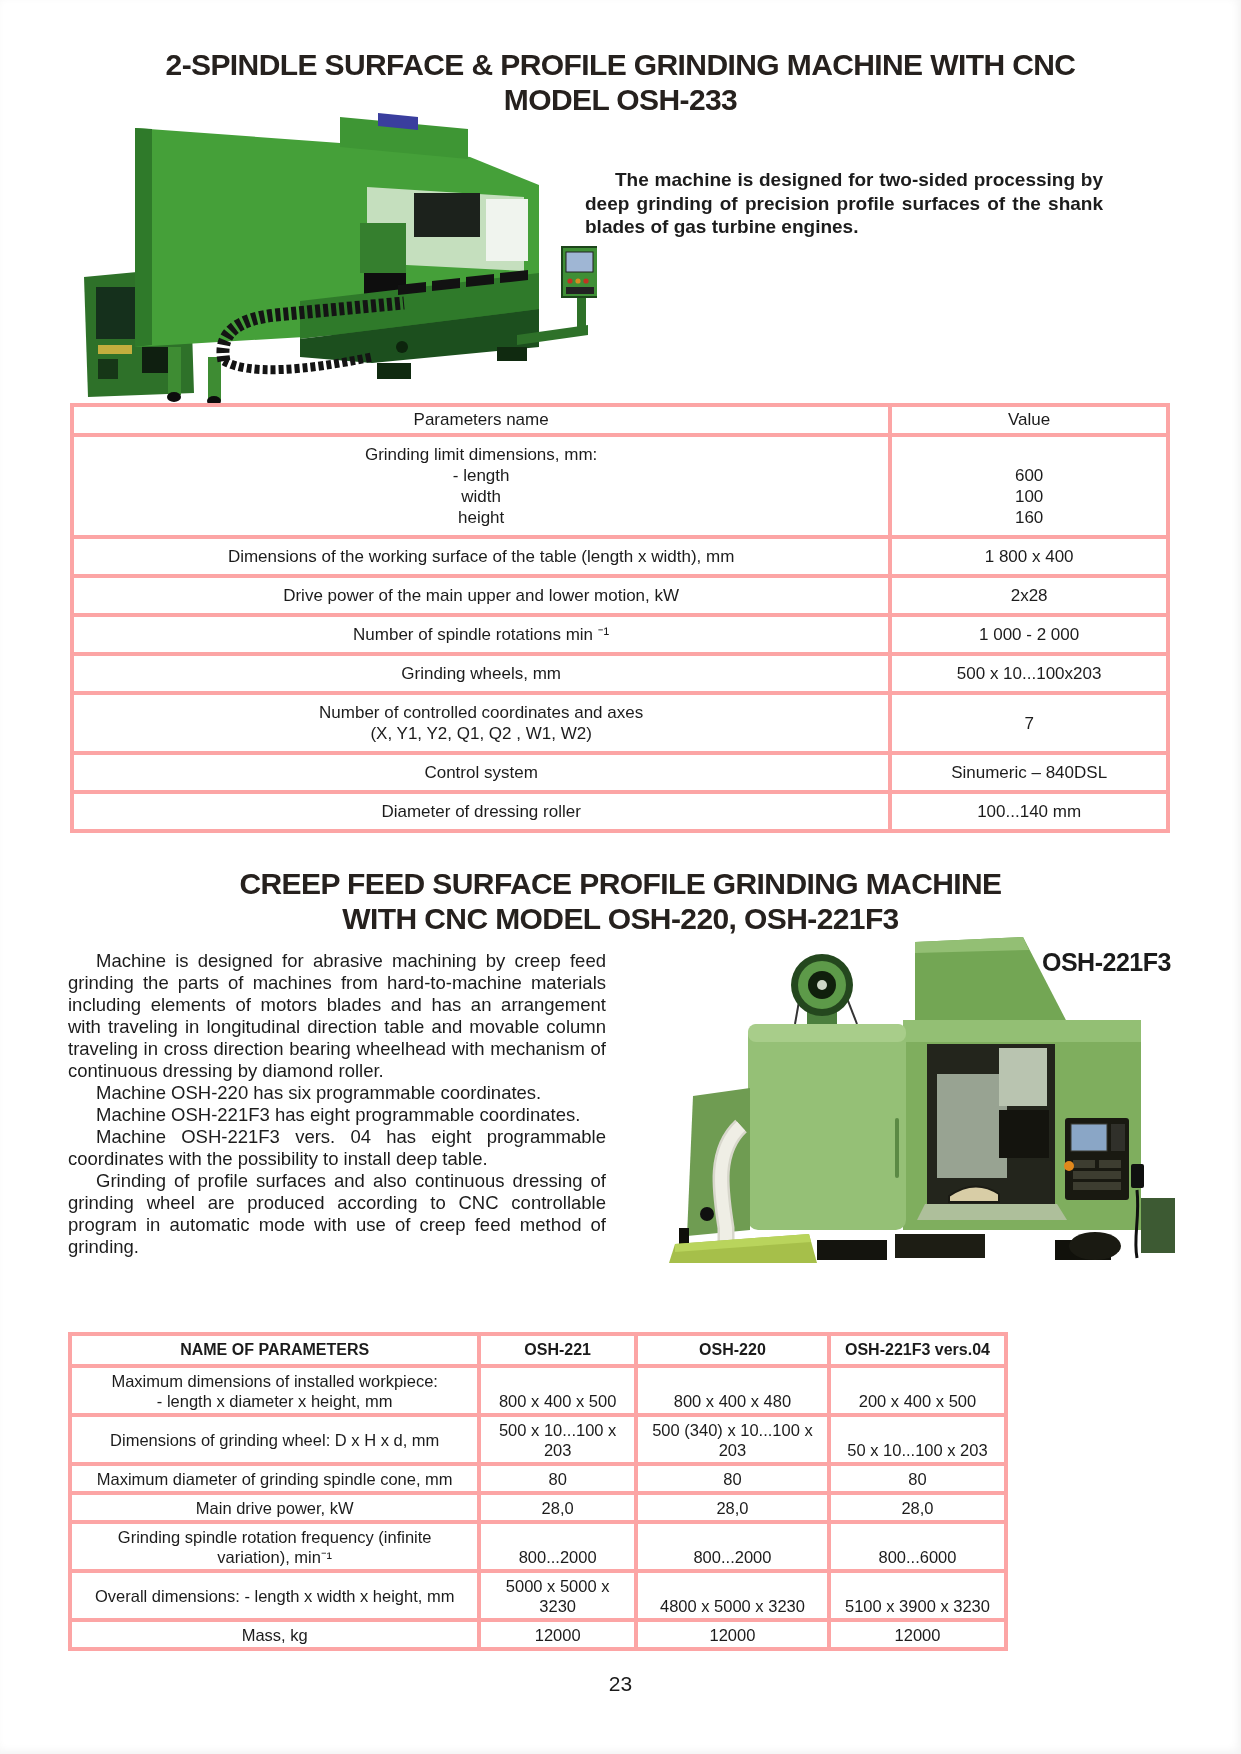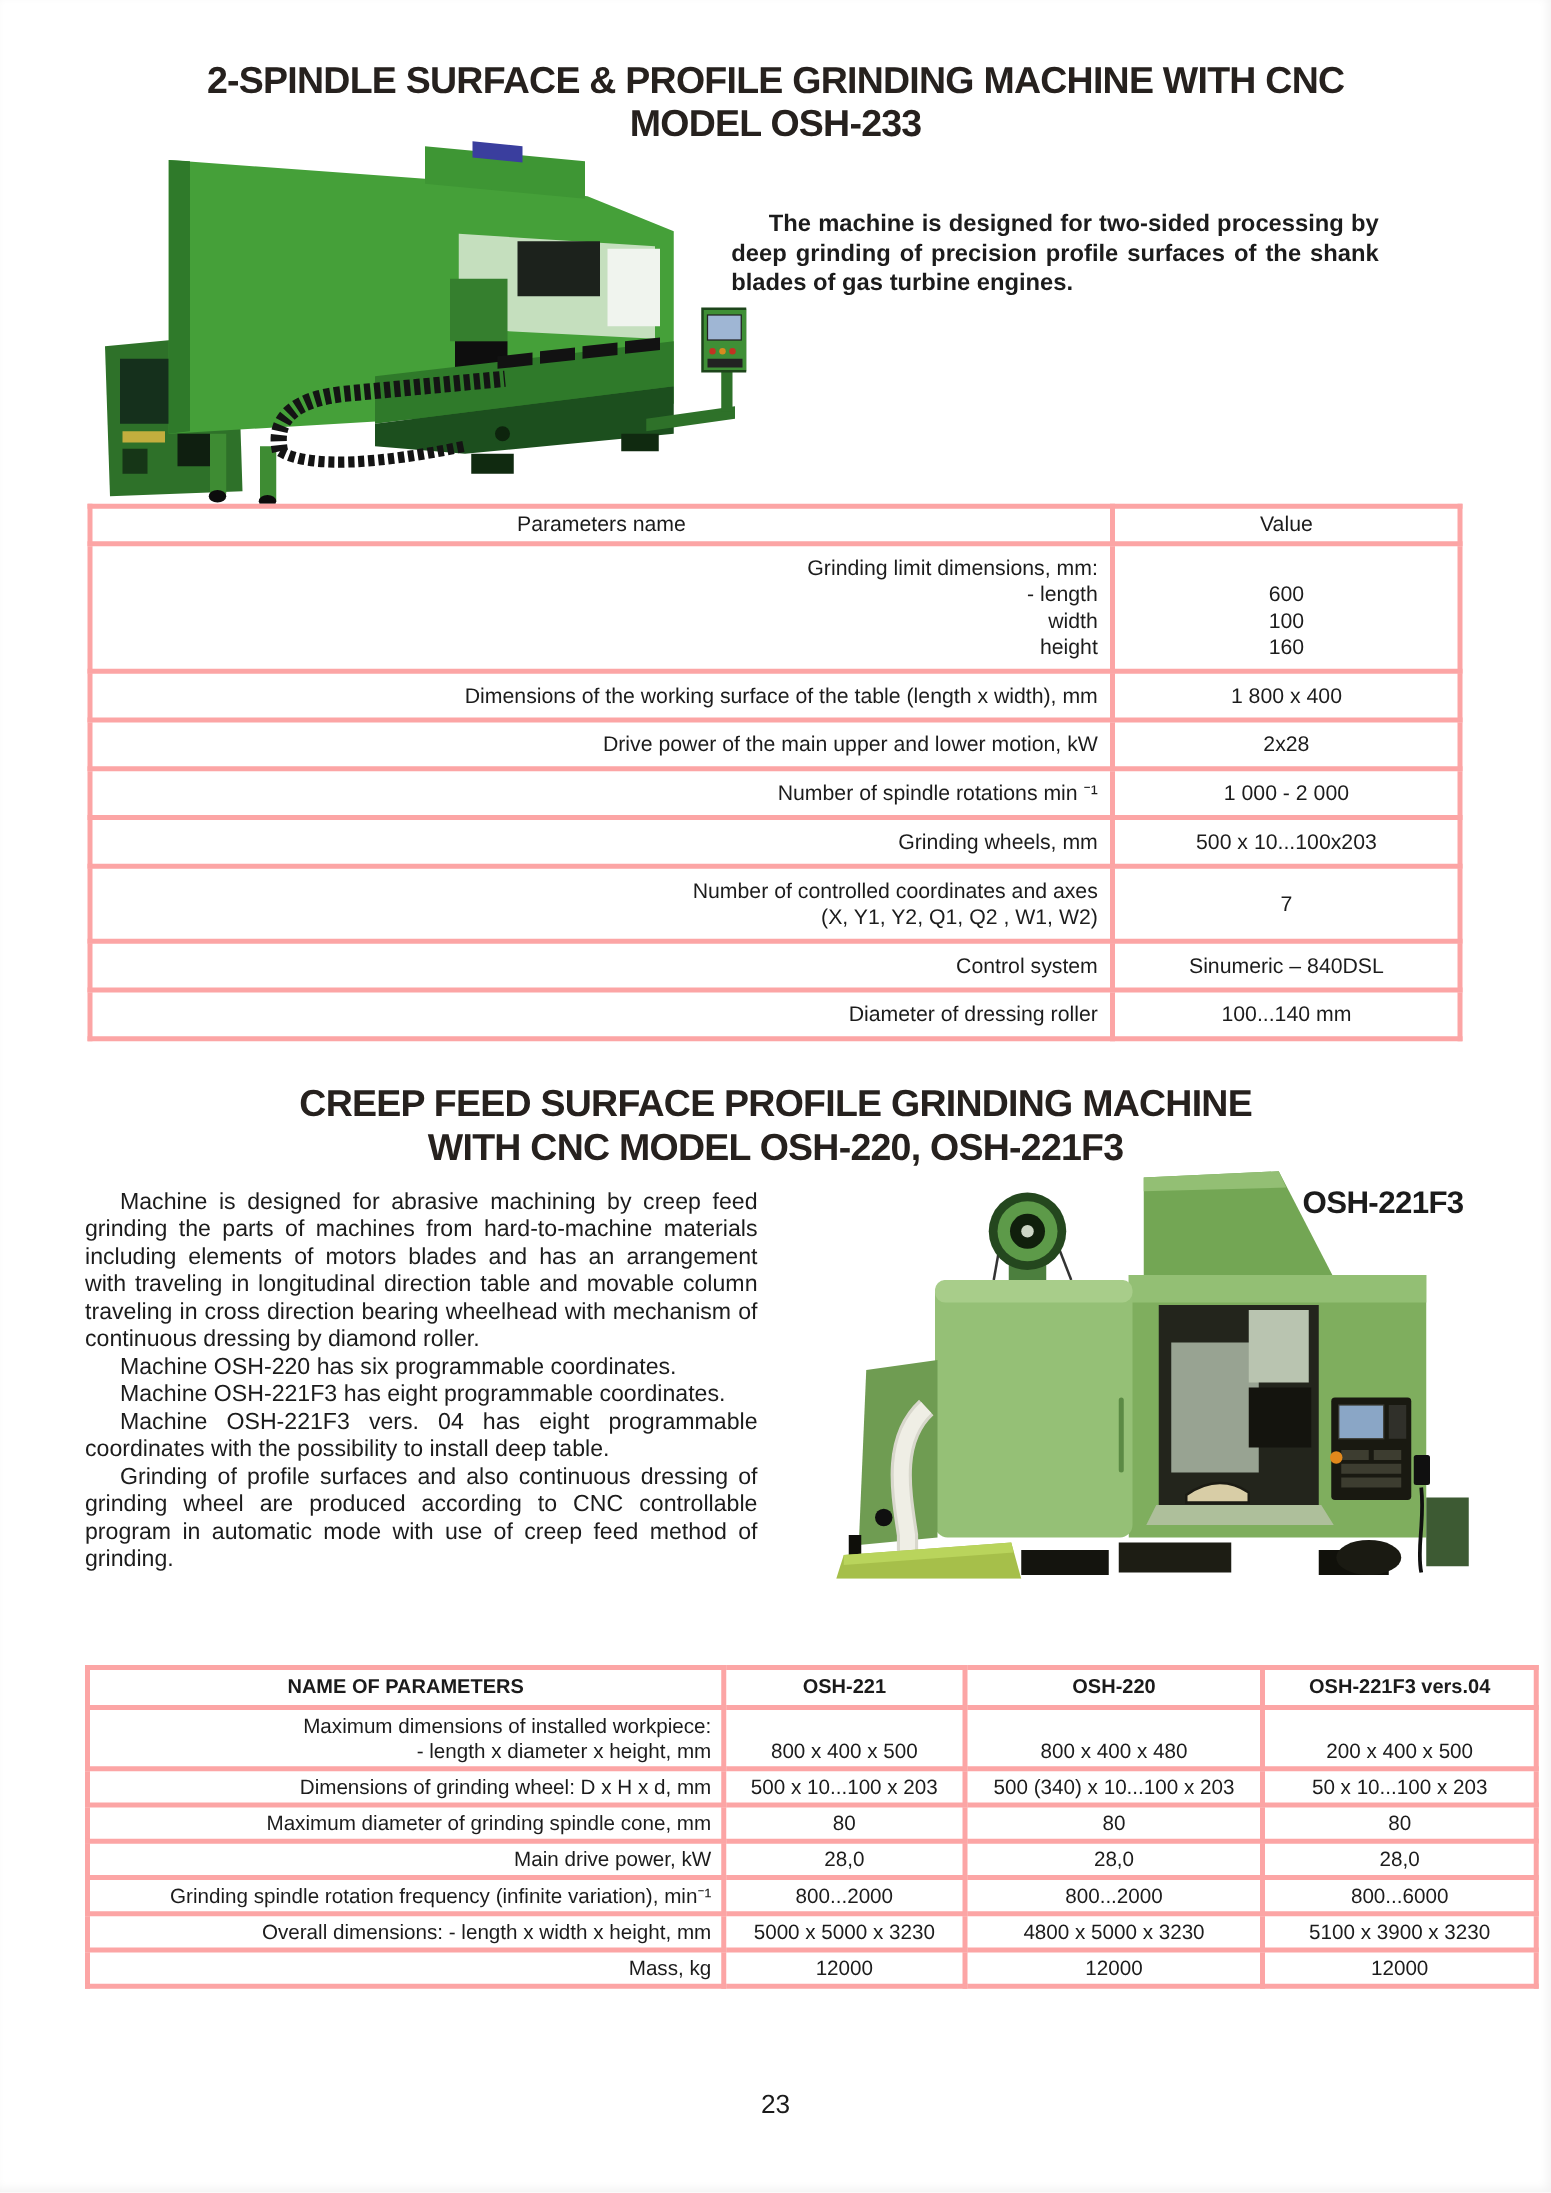--- a/index.html
+++ b/index.html
@@ -21,29 +21,29 @@
 
   .desc1{position:absolute;left:585px;top:168px;width:518px;margin:0;
          font-size:19px;line-height:23.5px;text-align:justify;text-indent:30px;font-weight:bold;}
 
   .paras{position:absolute;left:68px;top:950px;width:538px;}
   .paras p{margin:0;font-size:18.5px;line-height:22px;text-align:justify;text-indent:28px;}
 
   table{border-collapse:collapse;position:absolute;table-layout:fixed;background:#fff;}
   th,td{border:4px solid #fca5a5;}
   th{font-weight:normal;font-size:17px;padding:3px 4px;text-align:center;color:#1b1b1b;}
-  td.param{text-align:right;vertical-align:middle;}
+  td.param{text-align:center;vertical-align:middle;}
   td.val{text-align:center;vertical-align:middle;}
 
   .t1{left:70px;top:403px;width:1100px;}
   .t1 th:nth-child(1){width:75.2%;}
   .t1 th:nth-child(2){width:24.8%;}
   .t1 td{font-size:17px;line-height:21px;padding:7px 10px;}
 
-  .t2{left:68px;top:1332px;width:1163px;}
+  .t2{left:68px;top:1332px;width:940px;}
   .t2 th{font-weight:bold;font-size:16px;padding:5px 4px;}
   .t2 th:nth-child(1){width:44.7%;}
   .t2 th:nth-child(2){width:16.3%;}
   .t2 th:nth-child(3){width:20.4%;}
   .t2 th:nth-child(4){width:18.6%;}
   .t2 td{font-size:16.5px;line-height:20px;padding:2.5px 8px;}
   .t2 td.val{vertical-align:bottom;}
 
   .pageno{position:absolute;left:0;width:100%;top:1672px;text-align:center;font-size:21px;color:#1b1b1b;}
 </style>

